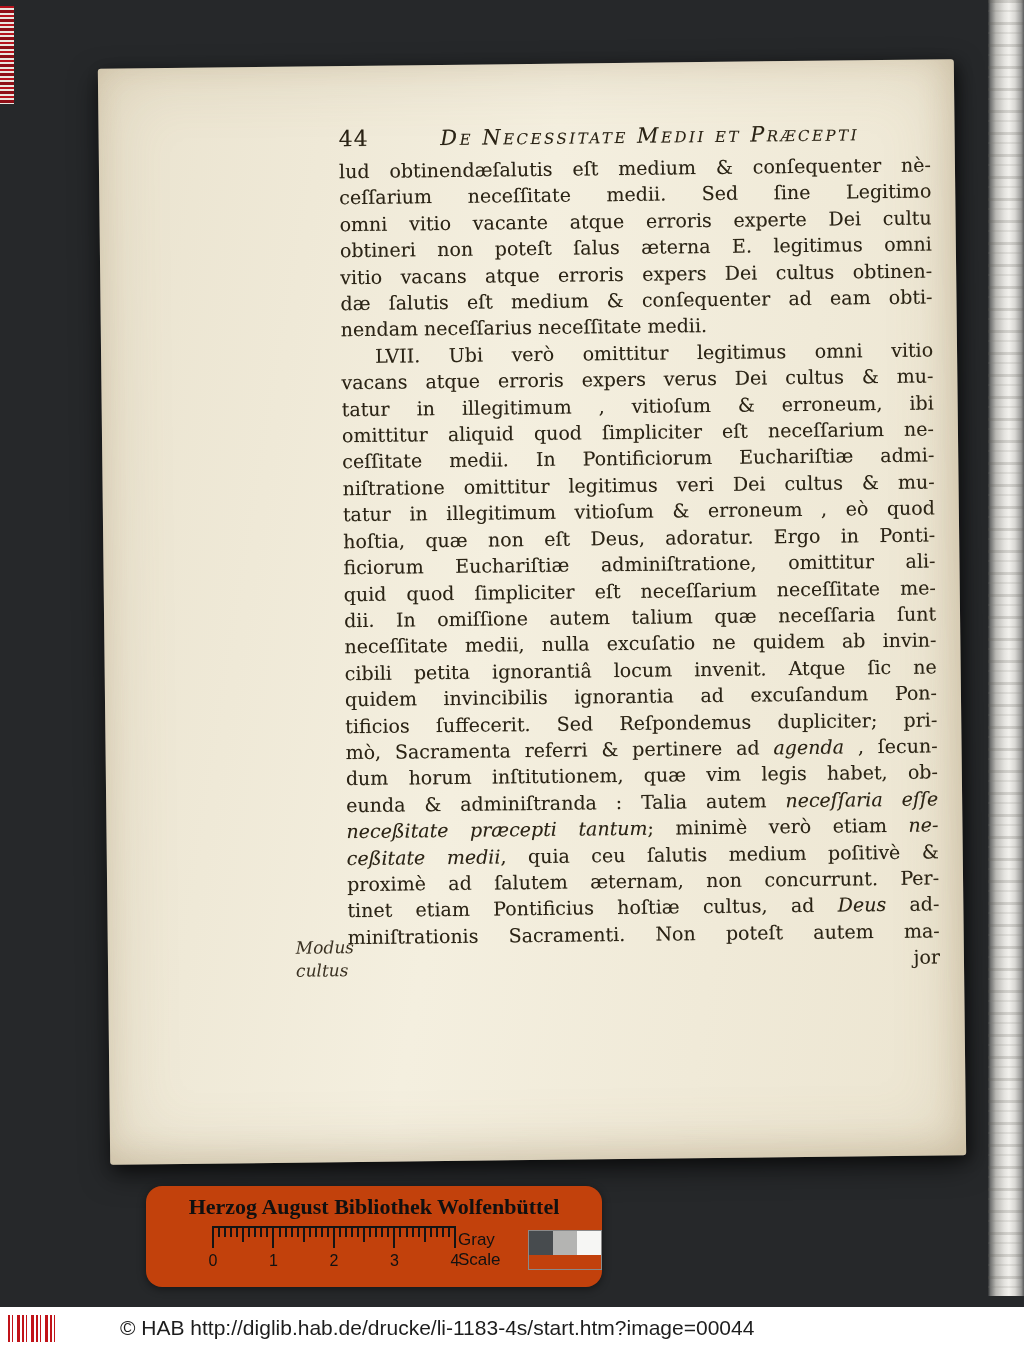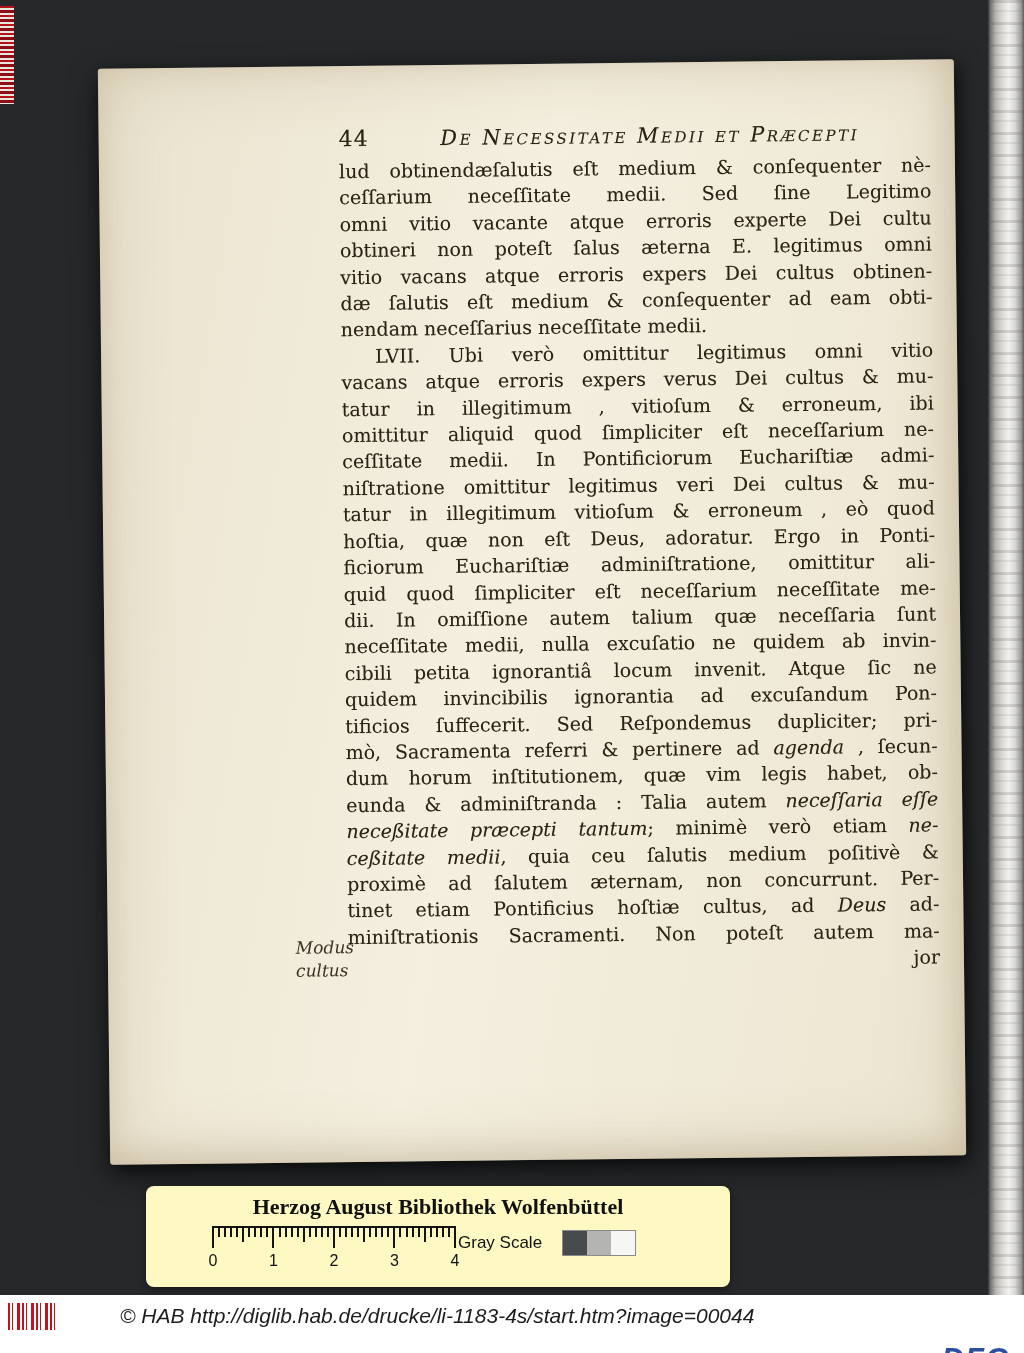--- a/index.html
+++ b/index.html
@@ -75,22 +75,22 @@
   .line.indent { text-indent:34px; }
   .it { font-style:italic; }
 
   .margin-note {
     position:absolute; left:152px; top:870px;
     font-style:italic; font-size:17px; line-height:23px; color:#3a3122;margin-left:36px;
   }
 
   
   .label-card {
-    position:absolute; left:146px; top:1186px; width:584px; height:101px;
-    background:#fef9c3; border-radius:8px;
+    position:absolute; left:146px; top:1186px; width:456px; height:101px;
+    background:#c2410c; border-radius:16px;
     box-shadow:0 2px 8px rgba(0,0,0,0.45);
   }
   .label-title {
     margin-top:8px; text-align:center;
     font-family:"Liberation Serif", serif; font-weight:bold;
     font-size:22px; color:#101010;
   }
   .label-body { position:relative; height:60px; }
   .ruler { position:absolute; left:66px; top:6px; width:244px; }
   .ticks {
@@ -102,31 +102,30 @@
   .tick.m { height:14px; }
   .tick.s { height:9px; }
   .ruler-numbers {
     display:flex; justify-content:space-between;
     width:254px; margin-left:-5px; margin-top:4px;
     font-family:"Liberation Sans", sans-serif; font-size:16px; color:#111;
   }
   .ruler-numbers span { width:12px; text-align:center; }
   .grayscale {
     position:absolute; left:312px; top:10px;
-    display:flex; align-items:center; gap:20px;
+    display:flex; gap:20px;
   }
   .gs-label { font-family:"Liberation Sans", sans-serif; font-size:17px; color:#111; }
   .swatches { display:flex; border:1px solid #8a8a8a; }
   .sw { width:24px; height:24px; display:inline-block; }
 
   
   .footer {
-    position:absolute; left:0; bottom:0; width:1024px; height:58px;
+    position:absolute; left:0; bottom:0; width:1024px; height:46px;
     background:#ffffff;
-    font-style:italic;
   }
   .footer-text {
     position:absolute; left:120px; top:9px;
     font-family:"Liberation Sans", sans-serif; font-size:21px; color:#1d1d1d;
     white-space:nowrap;
   }
   .dfg {
     position:absolute; right:14px; top:3px;
     font-family:"Liberation Sans", sans-serif; font-weight:bold;
     font-size:31px; letter-spacing:1px;margin-top:44px;

